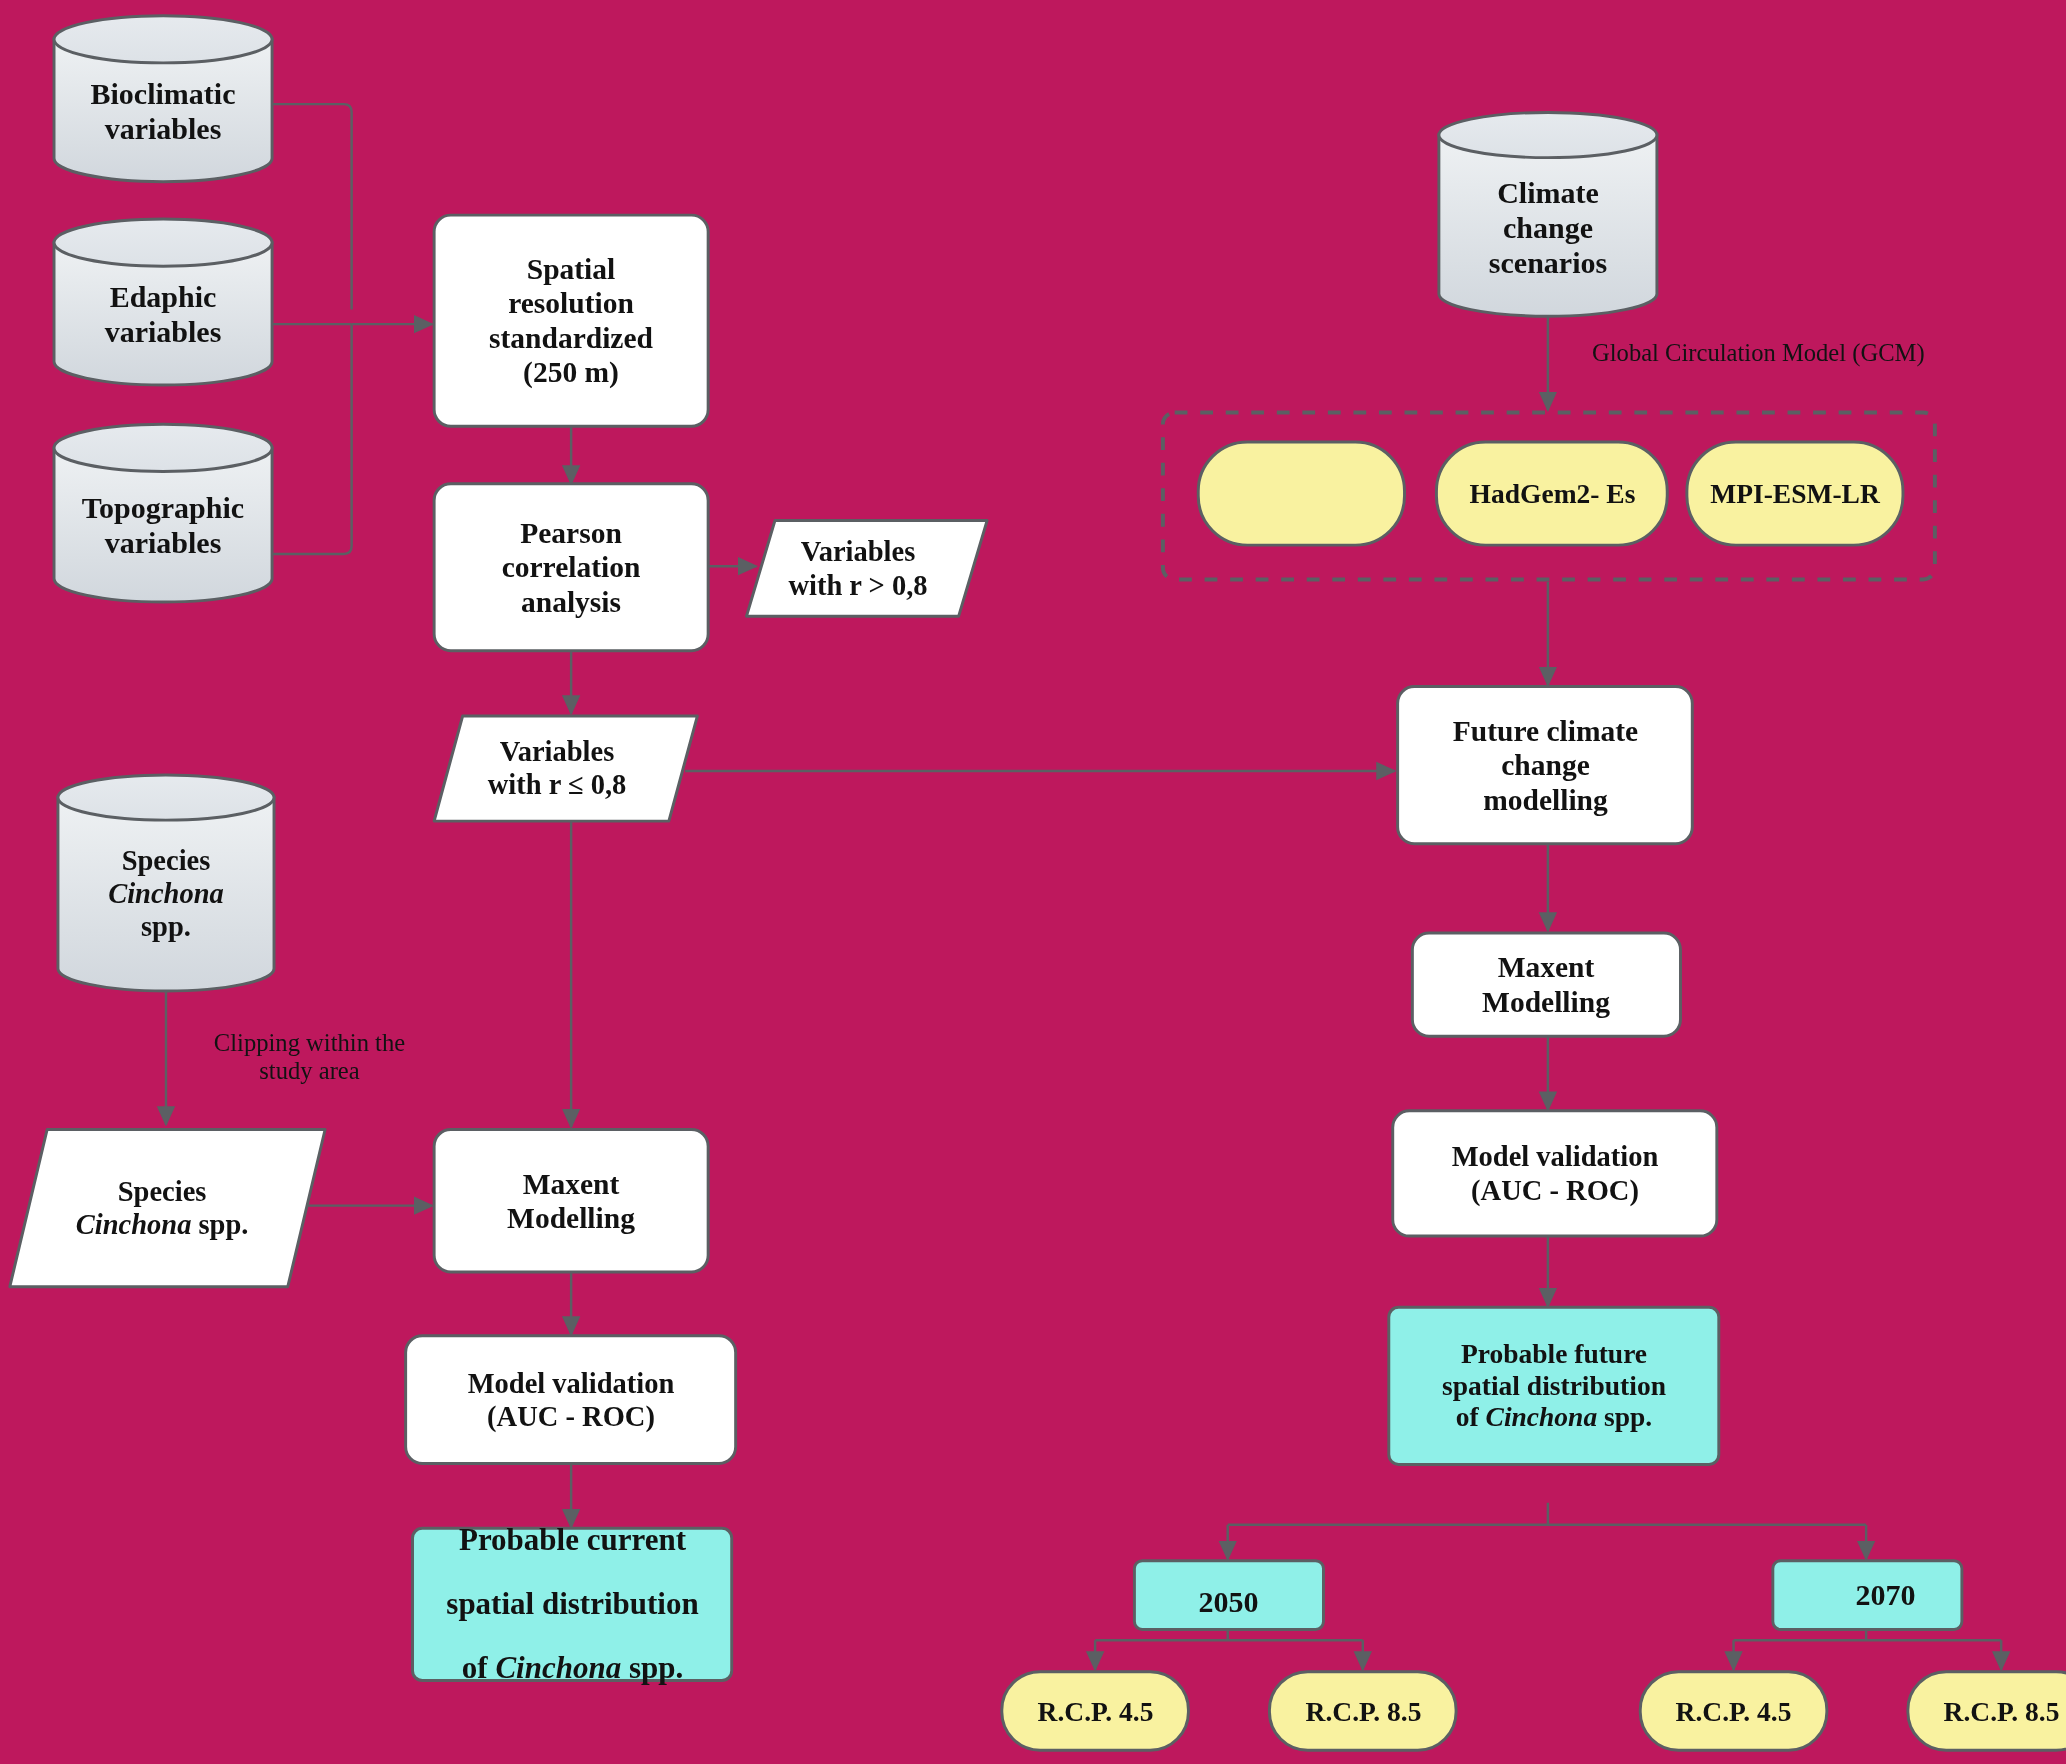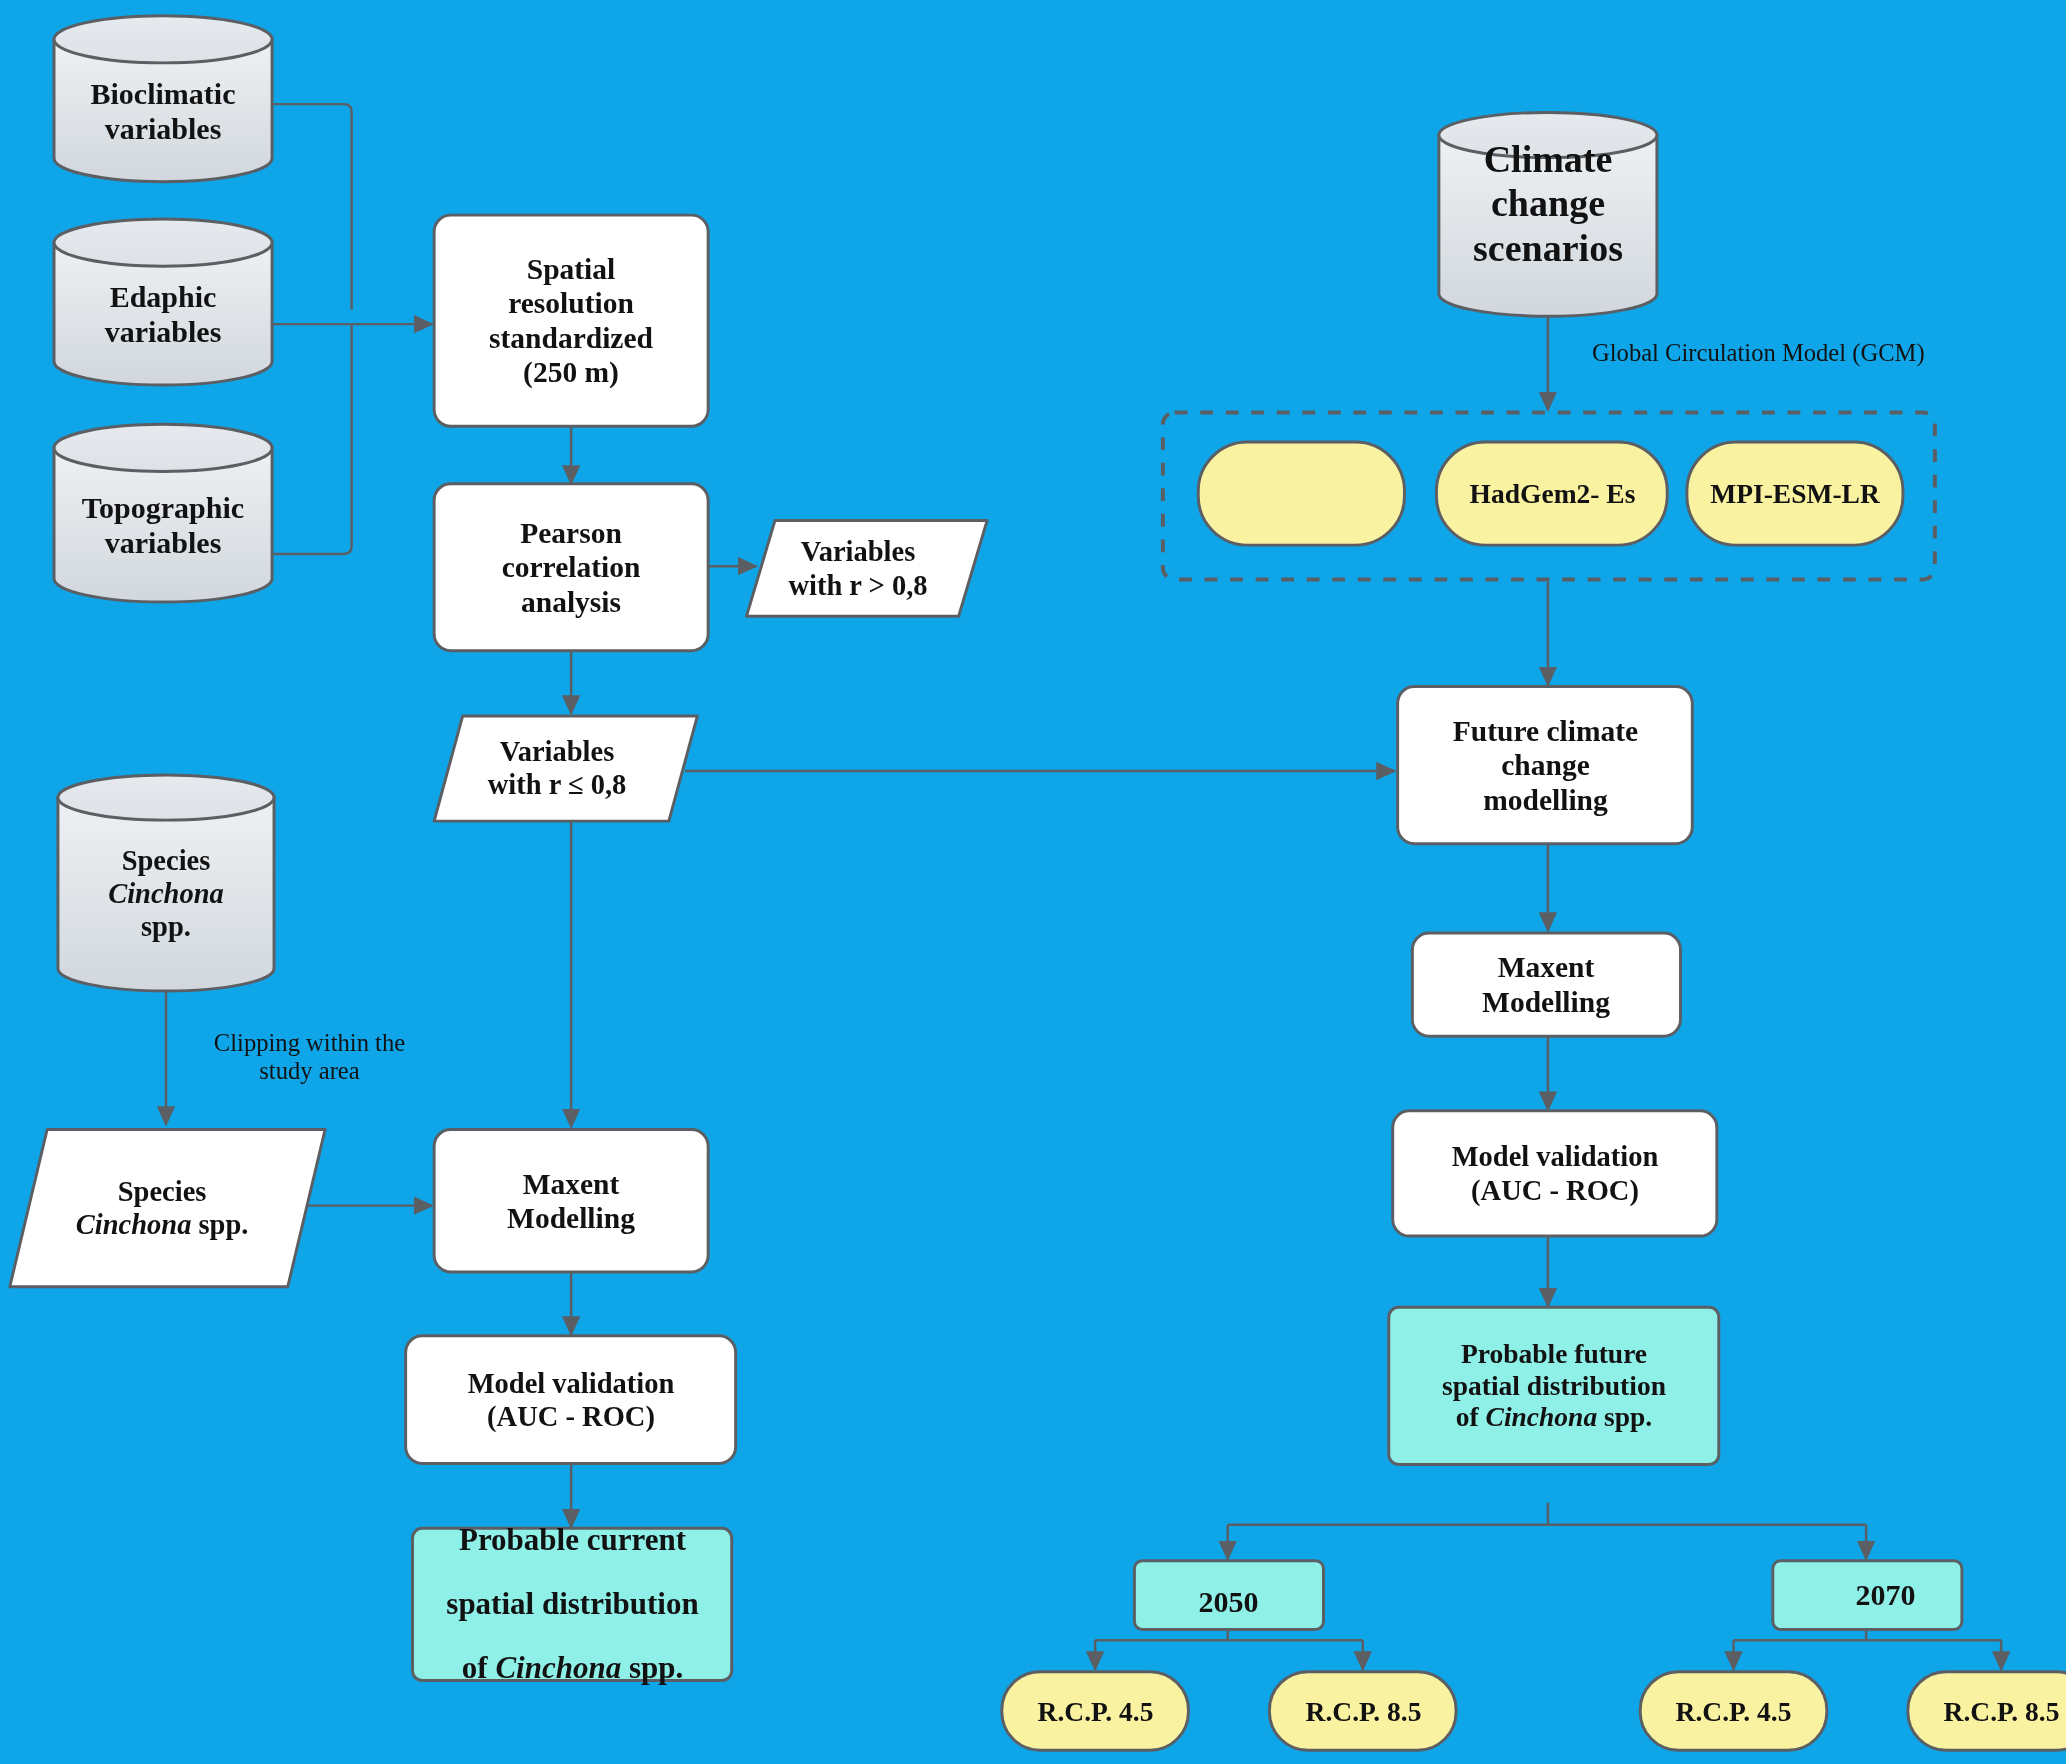--- a/index.html
+++ b/index.html
@@ -7,21 +7,21 @@
     padding: 0;
     background: #ffffff;
   }
   body {
     font-family: "Liberation Serif", "DejaVu Serif", serif;
   }
   #canvas {
     position: relative;
     width: 2066px;
     height: 1764px;
-    background: #0ea5e9;
+    background: #be185d;
     overflow: hidden;
   }
   svg.layer {
     position: absolute;
     left: 0; top: 0;
     width: 2066px;
     height: 1764px;
   }
   .node-text {
     position: absolute;
@@ -225,21 +225,21 @@
 
   <div class="node-text" style="left:406px; top:1336px; width:330px; height:128px; font-size:28.5px;">Model validation
 (AUC - ROC)</div>
 
   <div class="node-text" style="left:413px; top:1528px; width:319px; height:152px; font-size:31px; flex-direction:column; white-space:normal;gap:28px;">
     <span>Probable current</span>
     <span>spatial distribution</span>
     <span>of <span class="ital">Cinchona</span><span> spp.</span></span>
   </div>
 
-  <div class="node-text" style="left:1439px; top:130px; width:218px; height:147px; font-size:38px;">Climate
+  <div class="node-text" style="left:1439px; top:155px; width:218px; height:147px; font-size:30px;">Climate
 change
 scenarios</div>
 
   <div class="edge-label" style="left:1592px; top:339px; width:442px; font-size:24.6px; text-align:left;">Global Circulation Model (GCM)</div>
 
 
   <div class="node-text" style="left:1437px; top:442px; width:231px; height:103px; font-size:27.5px;">HadGem2- Es</div>
 
   <div class="node-text" style="left:1687px; top:442px; width:216px; height:103px; font-size:27.5px;">MPI-ESM-LR</div>
 

